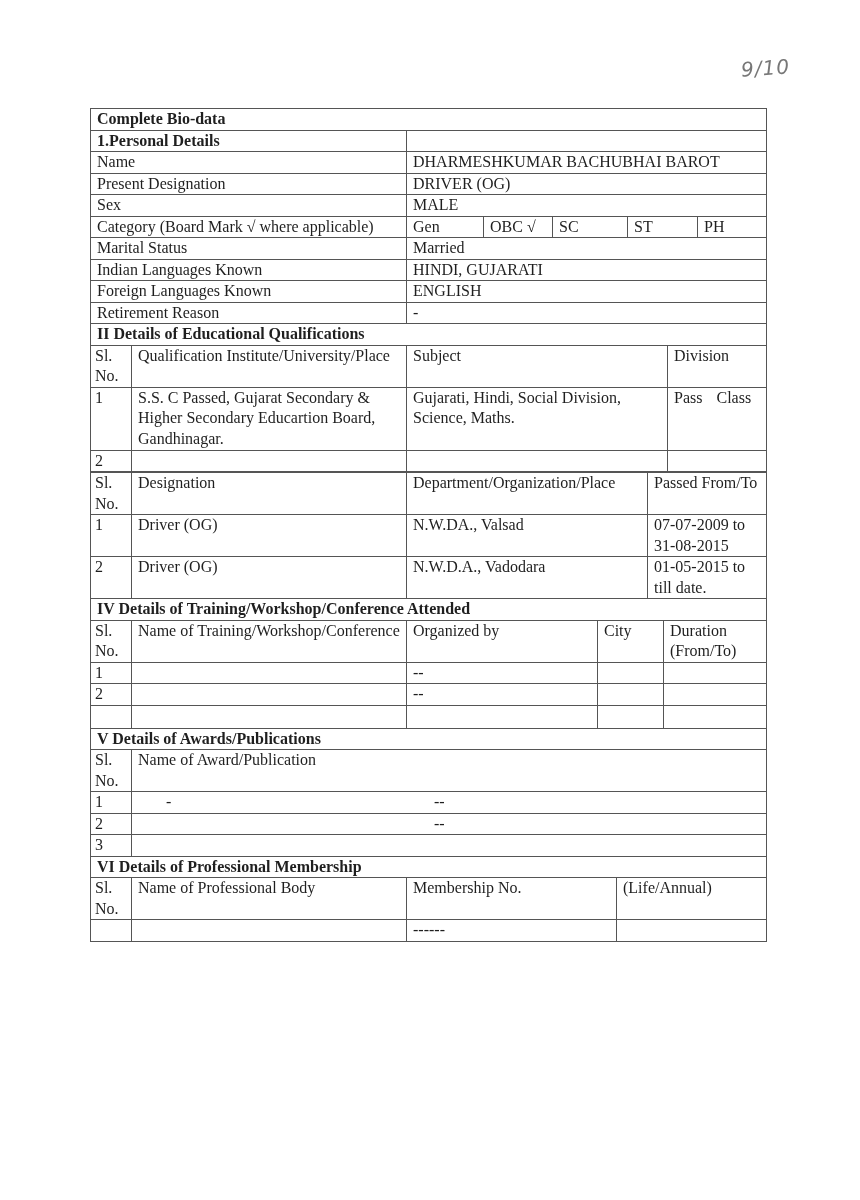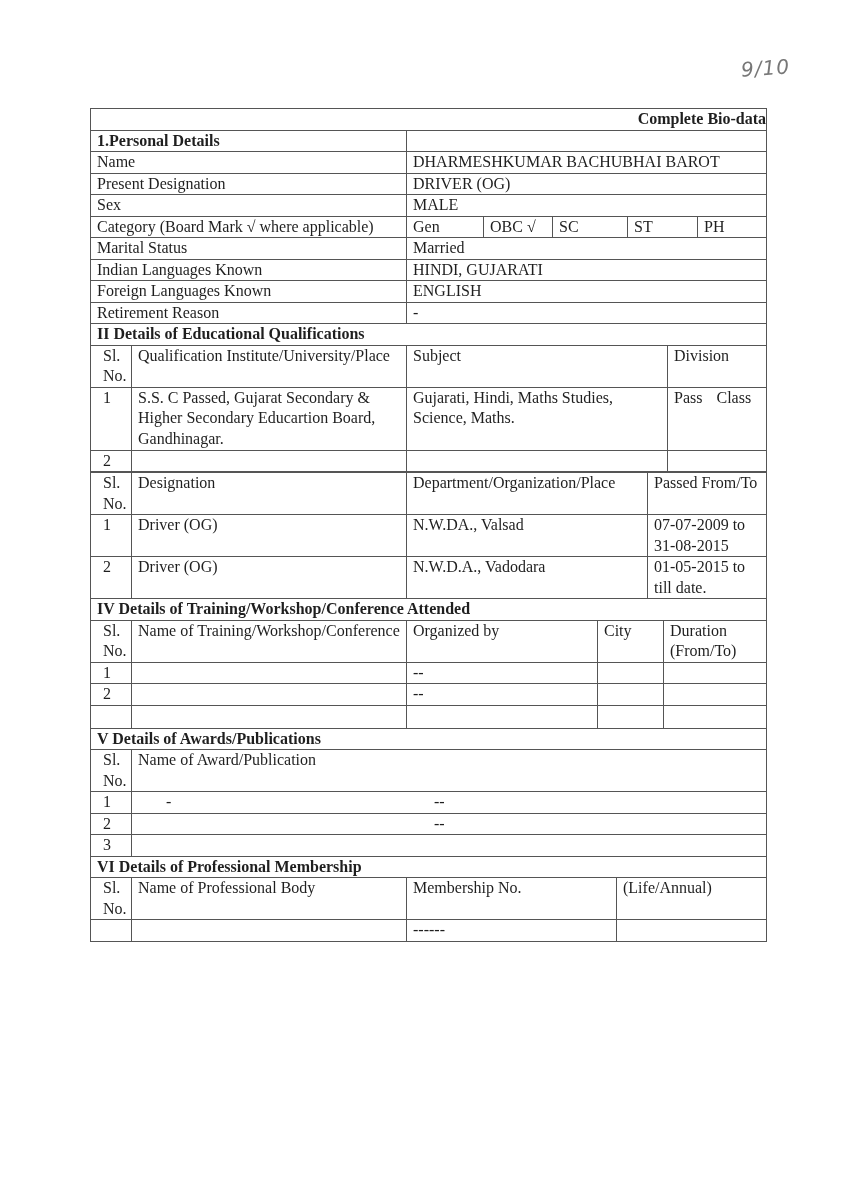--- a/index.html
+++ b/index.html
@@ -10,23 +10,23 @@
   .page-num {
     position: absolute; left: 741px; top: 56px; font-family: "DejaVu Sans", sans-serif;
     font-size: 20px; color: #777; font-style: italic; letter-spacing: 1px; transform: rotate(-4deg);
   }
   .sheet { position: absolute; left: 90px; top: 108px; width: 676px; }
   table { border-collapse: collapse; width: 676px; table-layout: fixed; }
   td {
     border: 1px solid #555; padding: 0 0 0 6px; font-size: 16px; line-height: 20.5px;
     vertical-align: top; white-space: normal; overflow: hidden;
   }
-  .title { text-align: right; font-weight: bold; margin-left: 40px; }
+  .title { text-align: left; font-weight: bold; margin-left: 40px; }
   .sec { font-weight: bold; }
-  .sn { padding-left: 12px; }
+  .sn { padding-left: 4px; }
   .r20 td { height: 20px; }
   .r41 td { height: 41px; }
   .r62 td { height: 62px; }
   .r22 td { height: 22px; }
   .tight td { border-top: none; }
   .pass { word-spacing: 10px; }
 </style>
 </head>
 <body>
 
@@ -103,21 +103,21 @@
         </tr>
     <tr class="r41">
       <td class="sn">Sl. No.</td>
       <td>Qualification Institute/University/Place</td>
       <td>Subject</td>
       <td>Division</td>
     </tr>
     <tr class="r62">
       <td class="sn">1</td>
       <td>S.S. C  Passed, Gujarat Secondary &amp; Higher Secondary Educartion Board, Gandhinagar.</td>
-      <td>Gujarati, Hindi, Maths Studies, Science, Maths.</td>
+      <td>Gujarati, Hindi, Social Division, Science, Maths.</td>
       <td class="pass">Pass Class</td>
     </tr>
     <tr class="r20">
       <td class="sn">2</td>
       <td></td>
       <td></td>
       <td></td>
     </tr>
   </tbody>
     </table>

